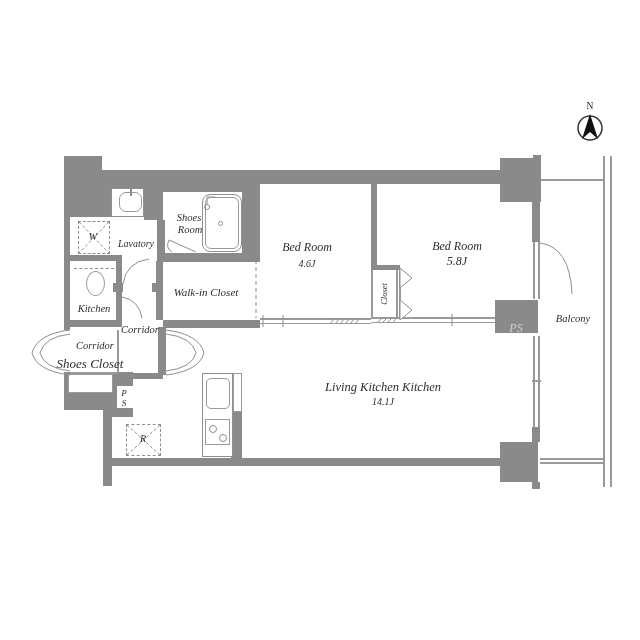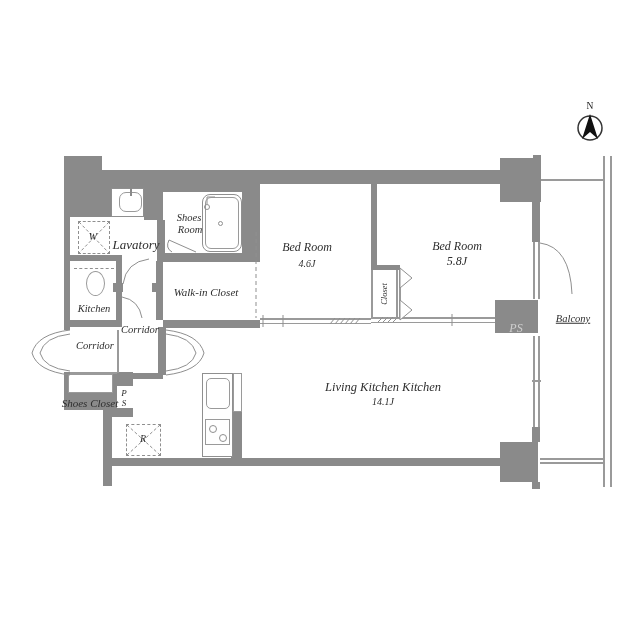--- a/index.html
+++ b/index.html
@@ -143,34 +143,34 @@
     </g>
 
     <g>
       <circle cx="590" cy="128" r="12" fill="#fff" stroke="#333" stroke-width="1.5"></circle>
       <polygon points="590,114 582,139 590,132 598,139" fill="#111"></polygon>
     </g>
   </svg>
 
   <div class="lbl" style="left:189px;top:218px;font-size:10.5px;">Shoes</div>
   <div class="lbl" style="left:190px;top:230px;font-size:10.5px;">Room</div>
-  <div class="lbl" style="left:136px;top:244px;font-size:13px;">Lavatory</div>
+  <div class="lbl" style="left:136px;top:244px;font-size:10px;">Lavatory</div>
   <div class="lbl" style="left:94px;top:309px;font-size:10.5px;">Kitchen</div>
   <div class="lbl" style="left:95px;top:346px;font-size:10.5px;">Corridor</div>
   <div class="lbl" style="left:140px;top:330px;font-size:10.5px;">Corridor</div>
-  <div class="lbl" style="left:90px;top:403px;font-size:11px;">Shoes Closet</div>
+  <div class="lbl" style="left:90px;top:363px;font-size:13px;">Shoes Closet</div>
   <div class="lbl" style="left:206px;top:292px;font-size:11px;">Walk-in Closet</div>
   <div class="lbl" style="left:307px;top:247px;font-size:12px;">Bed Room</div>
   <div class="lbl" style="left:307px;top:264px;font-size:10px;">4.6J</div>
   <div class="lbl" style="left:457px;top:246px;font-size:12px;">Bed Room</div>
   <div class="lbl" style="left:457px;top:261px;font-size:12px;">5.8J</div>
   <div class="lbl vert" style="left:384px;top:294px;font-size:8.5px;">Closet</div>
   <div class="lbl" style="left:383px;top:387px;font-size:12.5px;">Living Kitchen Kitchen</div>
   <div class="lbl" style="left:383px;top:402px;font-size:10px;">14.1J</div>
-  <div class="lbl" style="left:573px;top:319px;font-size:10.5px;text-decoration:underline;">Balcony</div>
+  <div class="lbl" style="left:573px;top:319px;font-size:10.5px;">Balcony</div>
   <div class="lbl" style="left:93px;top:237px;font-size:10px;">W</div>
   <div class="lbl" style="left:143px;top:439px;font-size:10px;">R</div>
   <div class="lbl" style="left:516px;top:328px;font-size:12px;color:#cfcfcf;">PS</div>
   <div class="lbl" style="left:124px;top:393px;font-size:9px;">P</div>
   <div class="lbl" style="left:124px;top:403px;font-size:9px;">S</div>
   <div class="lbl" style="left:590px;top:107px;font-size:9.5px;font-style:normal;color:#222;">N</div>
 
 </div>
 
 </body></html>

